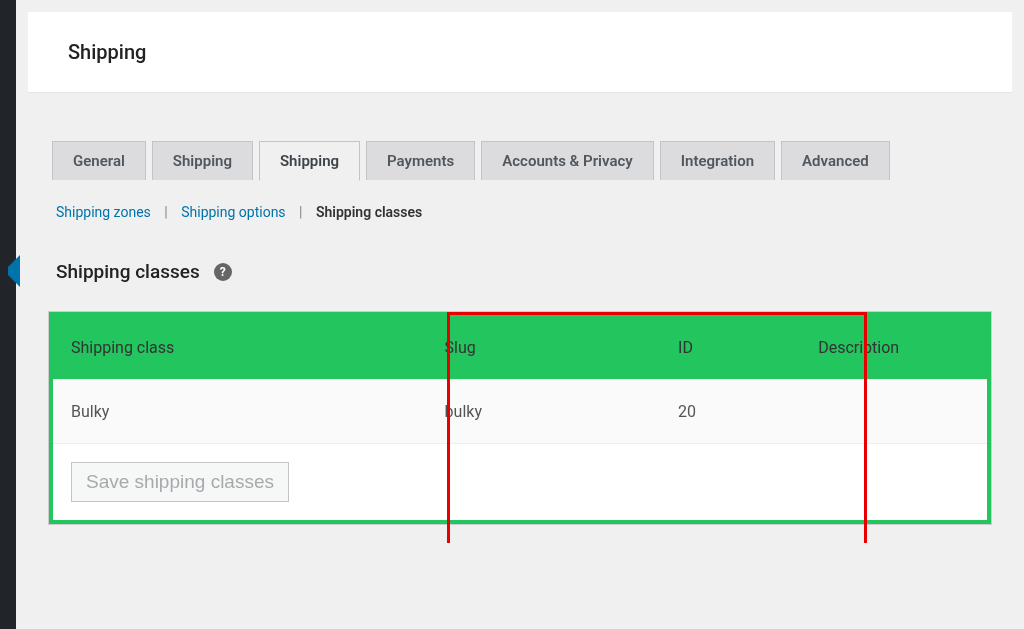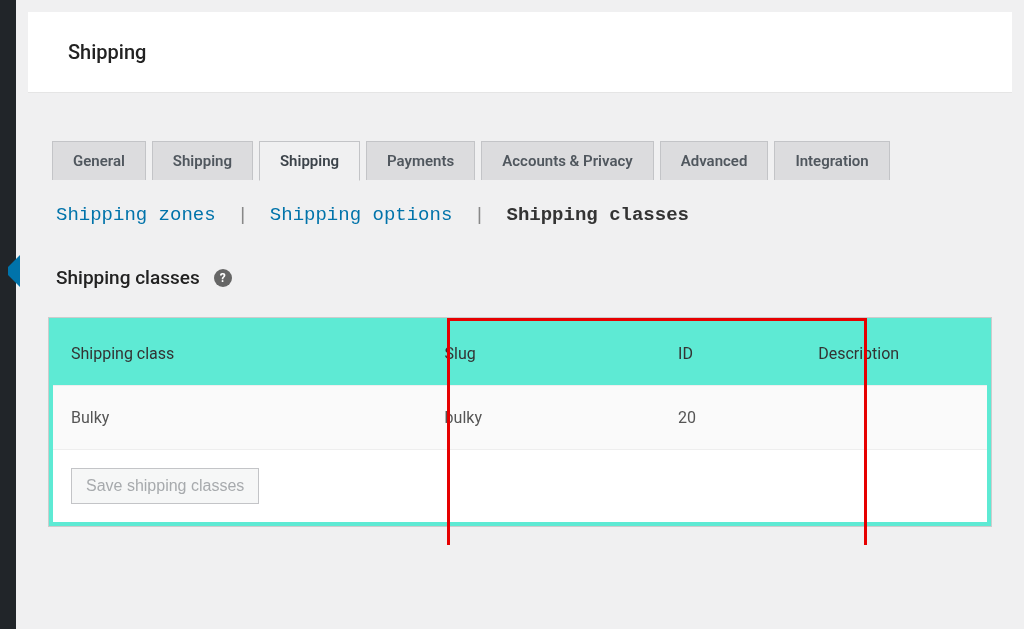--- a/index.html
+++ b/index.html
@@ -60,23 +60,22 @@
       cursor: pointer;
     }
     .tab.active {
       background: #f0f0f1;
       border-bottom: 1px solid #f0f0f1;
       margin-bottom: -1px;
       color: #3c434a;
     }
     .subtabs {
       margin-top: 16px;
-      font-size: 19px;
+      font-size: 14px;
       color: #444;
-      font-family: Liberation Mono, monospace;
     }
     .subtabs a {
       color: #0073aa;
       text-decoration: none;
     }
     .subtabs .sep { color: #888; margin: 0 2px; }
     .subtabs .active-sub {
       font-weight: 600;
       color: #333;
     }
@@ -100,21 +99,21 @@
       display: inline-flex;
       align-items: center;
       justify-content: center;
       font-size: 12px;
       font-weight: bold;
     }
     .table-wrap {
       margin-top: 20px;
       position: relative;
       border: 1px solid #ccc;
-      background: #5eead4;
+      background: #22c55e;
     }
     .shipping-table {
       width: 100%;
       border-collapse: collapse;
     }
     .shipping-table th, .shipping-table td {
       text-align: left;
       padding: 22px 18px;
       font-size: 16px;
       color: #555;
@@ -137,21 +136,21 @@
     .col-id { width: 15%; }
     .col-desc { width: 20%; }
     .table-footer {
       padding: 18px;
       background: #fff;
     }
     .save-btn {
       background: #f6f7f7;
       border: 1px solid #c3c4c7;
       padding: 8px 14px;
-      font-size: 16px;
+      font-size: 19px;
       color: #a7aaad;
       cursor: not-allowed;
     }
     .red-highlight {
       position: absolute;
       border: 3px solid #e60000;
       pointer-events: none;
     }
   </style>
 </head>
@@ -166,22 +165,22 @@
     <h1>Shipping</h1>
   </div>
 
   <div class="main-area">
     <div class="tabs">
       <div class="tab">General</div>
       <div class="tab">Shipping</div>
       <div class="tab active">Shipping</div>
       <div class="tab">Payments</div>
       <div class="tab">Accounts &amp; Privacy</div>
+      <div class="tab">Integration</div>
       <div class="tab">Advanced</div>
-      <div class="tab">Integration</div>
     </div>
 
     <div class="subtabs">
       <a href="#">Shipping zones</a>
       <span class="sep"> | </span>
       <a href="#">Shipping options</a>
       <span class="sep"> | </span>
       <span class="active-sub">Shipping classes</span>
     </div>
 

